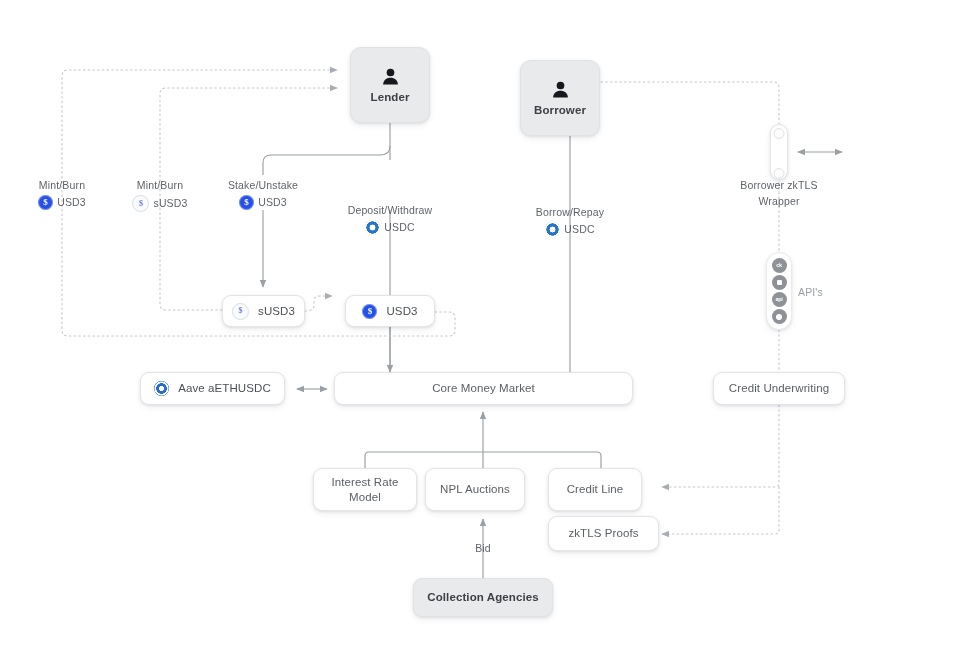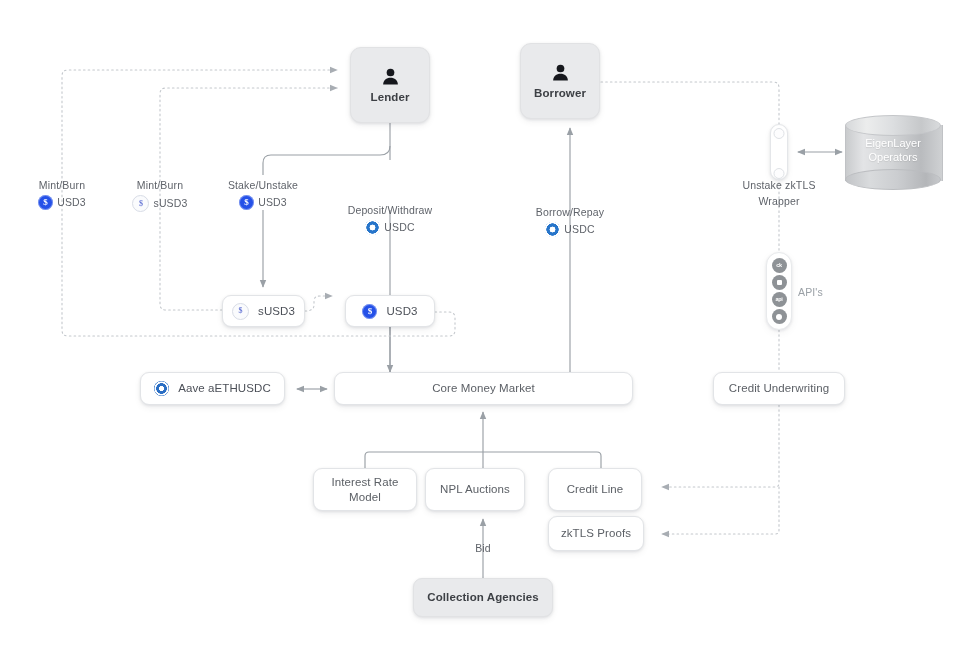--- a/index.html
+++ b/index.html
@@ -238,21 +238,21 @@
   </svg>
 
   <div class="node gray actor" style="left:350px;top:47px;width:80px;height:76px;">
     <svg class="person" viewBox="0 0 24 24">
       <circle cx="12" cy="7.4" r="4.4" fill="#16181d"></circle>
       <path d="M3.6 21c0-4.7 3.8-7.6 8.4-7.6s8.4 2.9 8.4 7.6z" fill="#16181d"></path>
     </svg>
     <span class="node-label">Lender</span>
   </div>
 
-  <div class="node gray actor" style="left:520px;top:43px;width:80px;height:76px;">
+  <div class="node gray actor" style="left:520px;top:60px;width:80px;height:76px;">
     <svg class="person" viewBox="0 0 24 24">
       <circle cx="12" cy="7.4" r="4.4" fill="#16181d"></circle>
       <path d="M3.6 21c0-4.7 3.8-7.6 8.4-7.6s8.4 2.9 8.4 7.6z" fill="#16181d"></path>
     </svg>
     <span class="node-label">Borrower</span>
   </div>
 
   <div class="elabel" style="left:0px;top:178px;width:124px;">
     <span>Mint/Burn</span>
     <span class="coinrow">
@@ -287,21 +287,21 @@
 
   <div class="elabel" style="left:508px;top:178px;width:124px;margin-top:27px;">
     <span>Borrow/Repay</span>
     <span class="coinrow">
       <span class="coin usdc"></span>
       <span>USDC</span>
     </span>
   </div>
 
   <div class="elabel two-line" style="left:717px;top:178px;width:124px;">
-    <span>Unstake zkTLS</span><br>
+    <span>Borrower zkTLS</span><br>
     <span>Wrapper</span>
   </div>
 
   <div class="elabel light" style="left:798px;top:285px;width:50px;text-align:left;">
     <span>API's</span>
   </div>
 
   <div class="elabel" style="left:458px;top:541px;width:50px;">
     <span>Bid</span>
   </div>
@@ -337,42 +337,33 @@
   </div>
 
   <div class="node" style="left:425px;top:468px;width:100px;height:43px;">
     <span>NPL Auctions</span>
   </div>
 
   <div class="node" style="left:548px;top:468px;width:94px;height:43px;">
     <span>Credit Line</span>
   </div>
 
-  <div class="node" style="left:548px;top:516px;width:96px;height:35px;">
+  <div class="node" style="left:548px;top:516px;width:111px;height:35px;">
     <span>zkTLS Proofs</span>
   </div>
 
   <div class="node gray" style="left:413px;top:578px;width:140px;height:39px;">
     <span>Collection Agencies</span>
   </div>
 
   <div class="pill" style="left:770px;top:124px;width:18px;height:56px;">
     <span class="pill-dot" style="top:3px;"></span>
     <span class="pill-dot" style="top:43px;"></span>
   </div>
 
-  <div class="cylinder" style="left:845px;top:115px;">
-    <div class="cyl-body"></div>
-    <div class="cyl-bot"></div>
-    <div class="cyl-top"></div>
-    <div class="cyl-text">
-      <span>EigenLayer</span><br>
-      <span>Operators</span>
-    </div>
-  </div>
 
   <div class="apistack" style="left:766px;top:252px;width:26px;height:78px;">
     <span class="api-ic">
       <span class="inner-tx">ck</span>
     </span>
     <span class="api-ic">
       <span class="inner-sq"></span>
     </span>
     <span class="api-ic">
       <span class="inner-tx">api</span>

